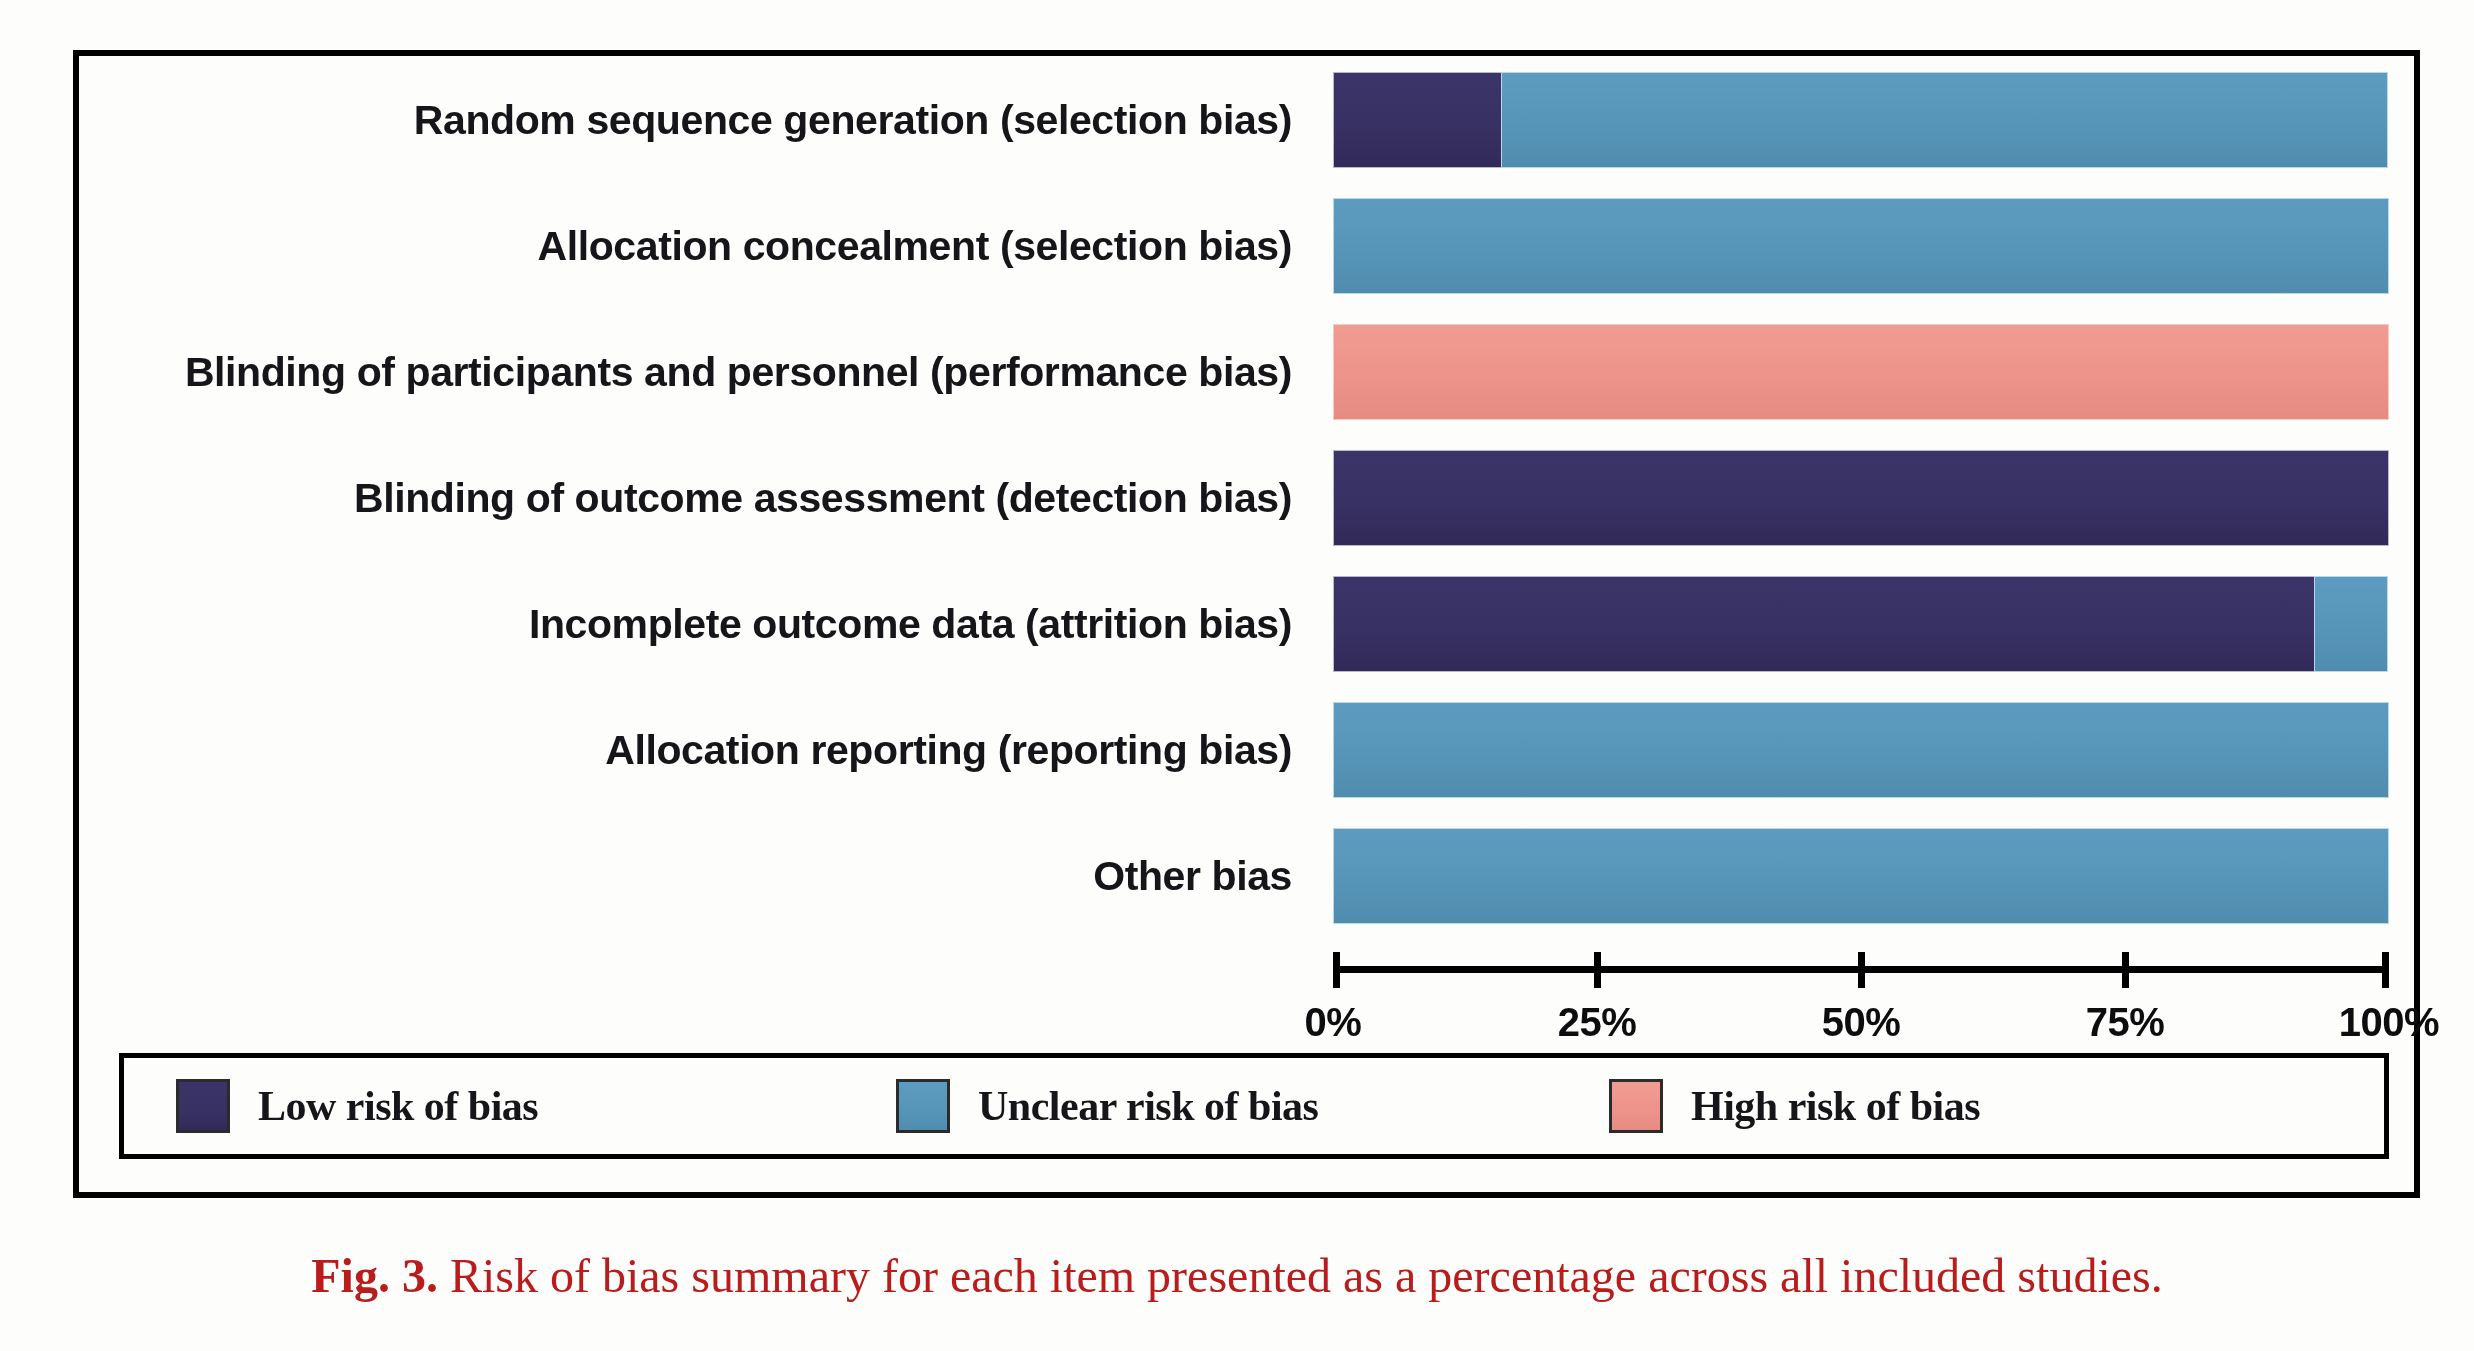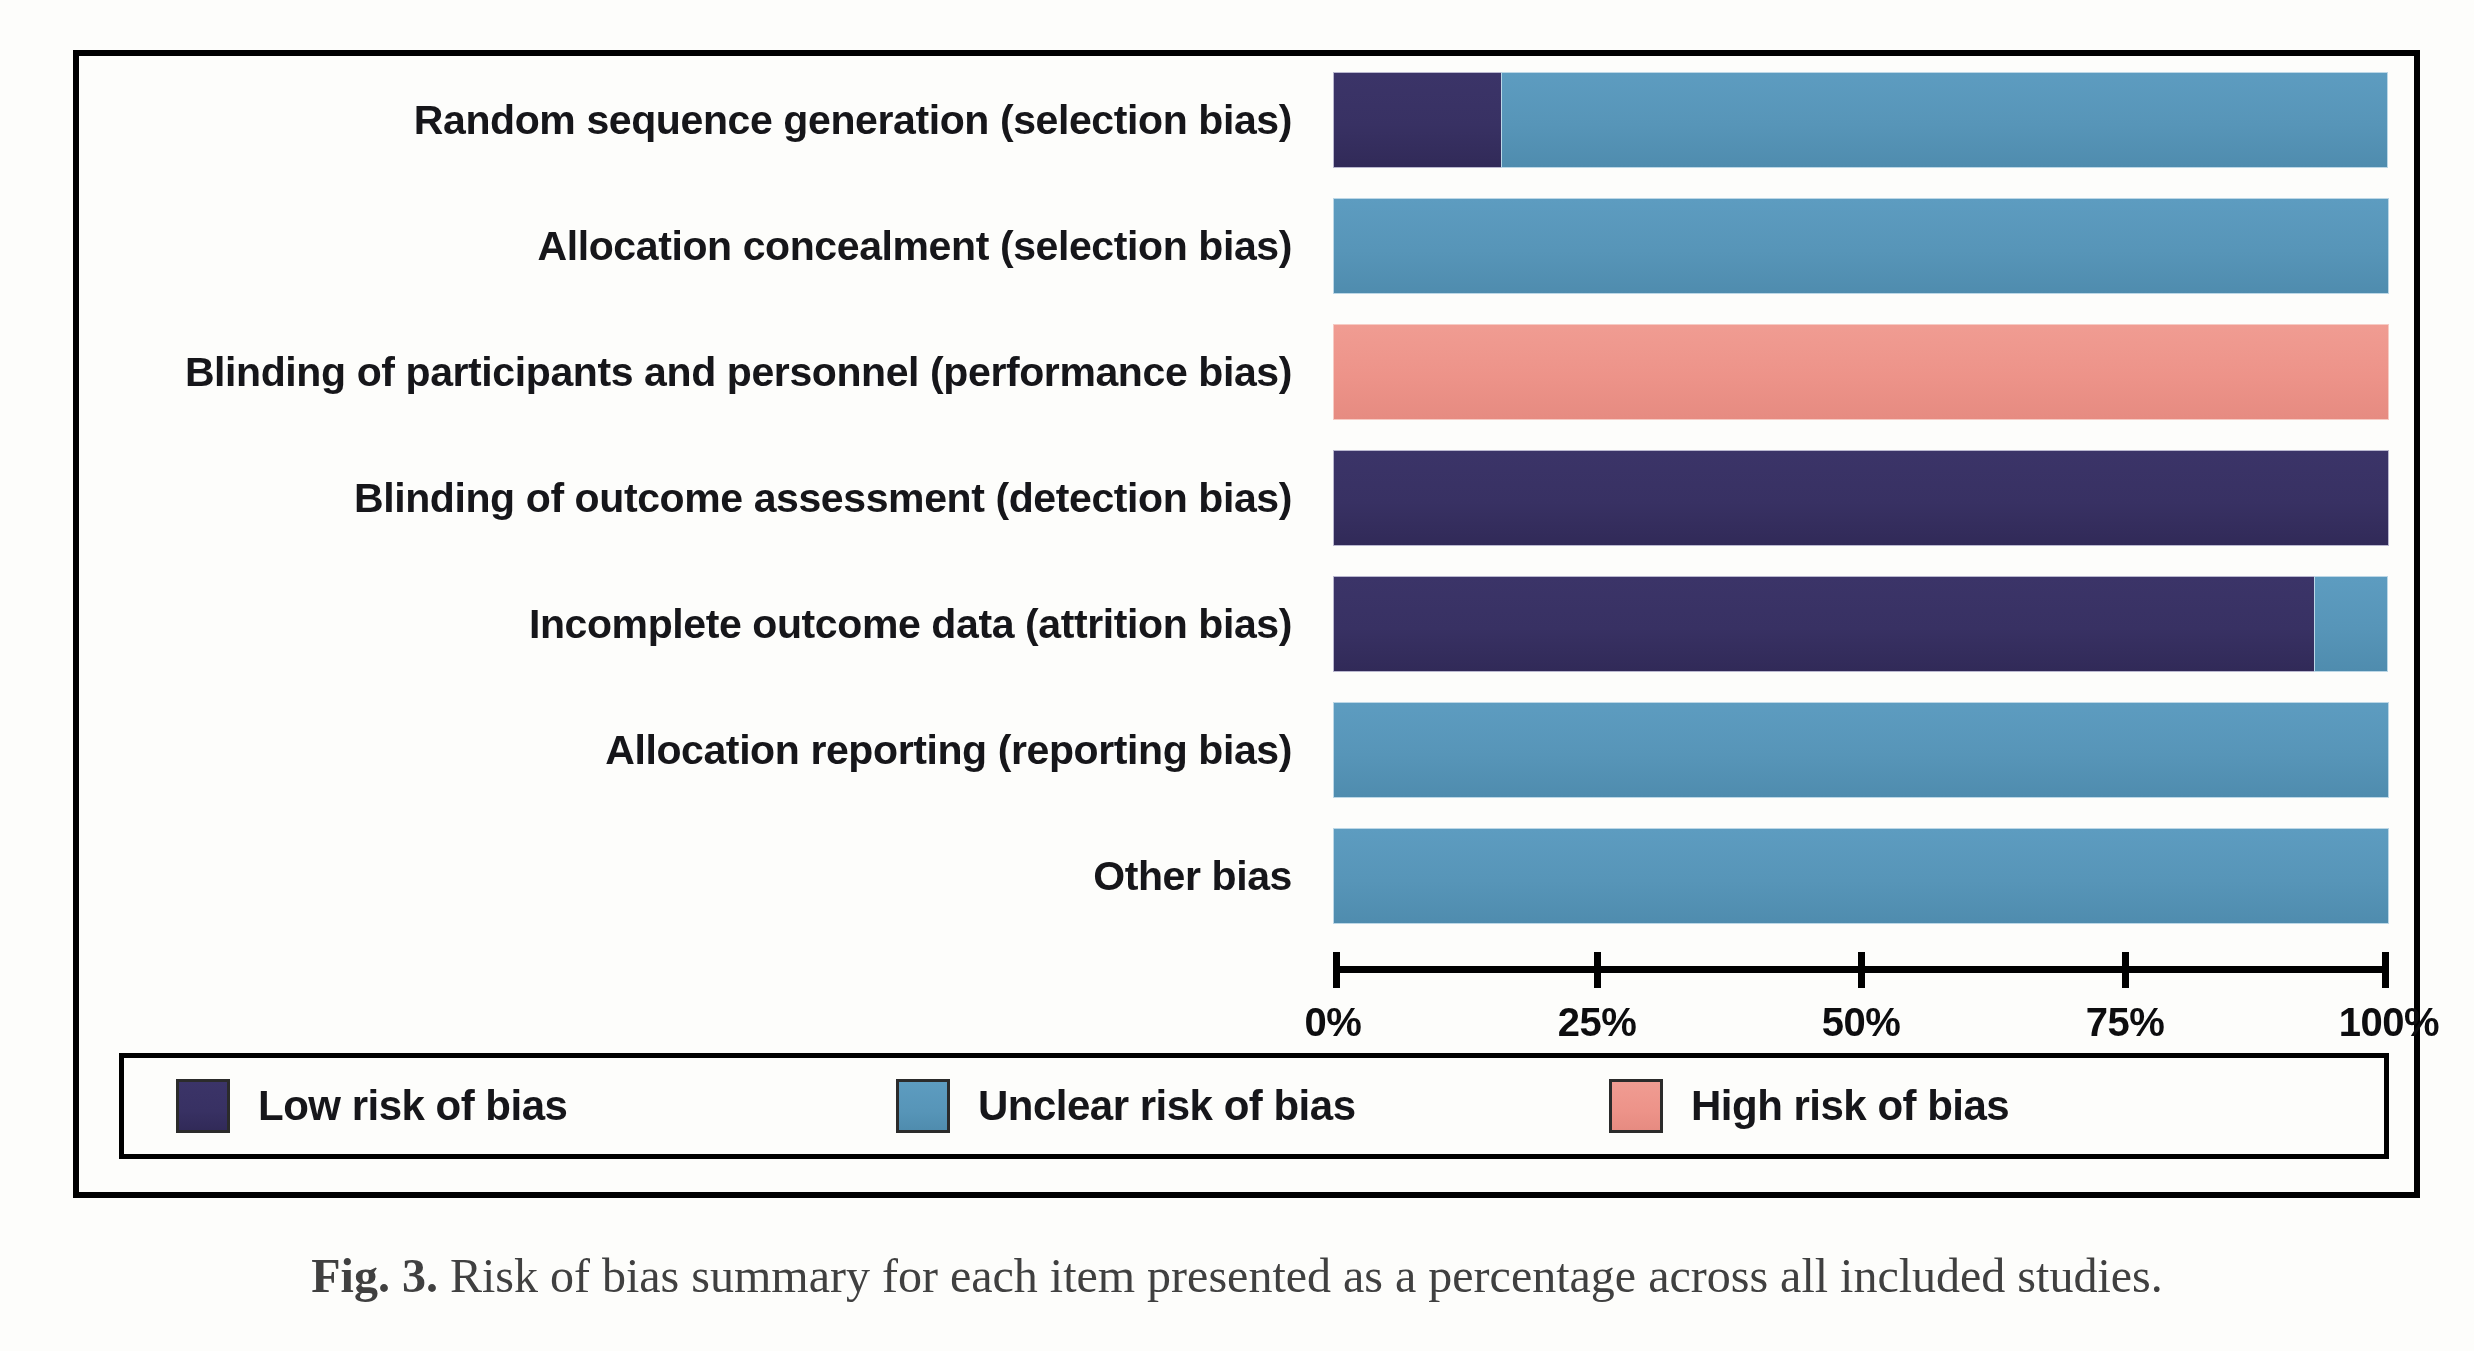--- a/index.html
+++ b/index.html
@@ -130,20 +130,21 @@
     position: absolute;
     left: 40px;              
     top: 997px;              
     width: 2270px;           
     height: 106px;
     border: 5px solid #000000;
     box-sizing: border-box;
     background: #fdfdfb;
     display: flex;
     align-items: center;
+    font-family: Liberation Serif, serif;
   }
   .legend-item {
     position: absolute;
     display: flex;
     align-items: center;
     top: 50%;
     transform: translateY(-50%);
   }
   .legend-swatch {
     width: 54px;
@@ -167,21 +168,21 @@
 
   
   .caption {
     position: absolute;
     left: 0;
     top: 1248px;
     width: 2474px;
     text-align: center;
     font-family: "Liberation Serif", serif;
     font-size: 48px;
-    color: #404040;
+    color: #b91c1c;
     white-space: nowrap;
   }
   .caption-prefix {
     font-weight: bold;
   }
 </style>
 </head>
 <body>
 
 <div id="figure-root">

